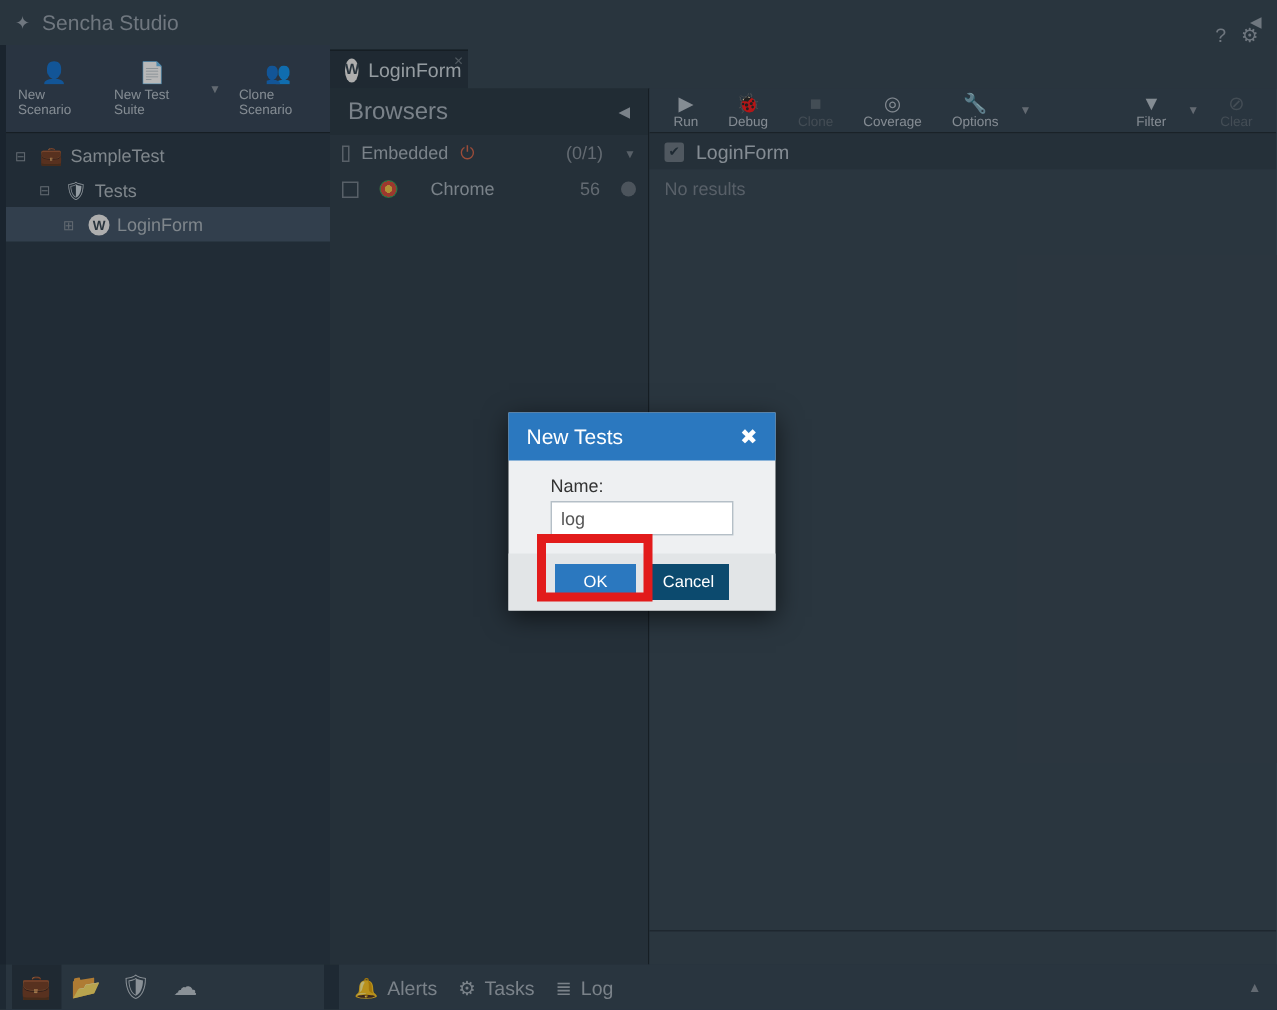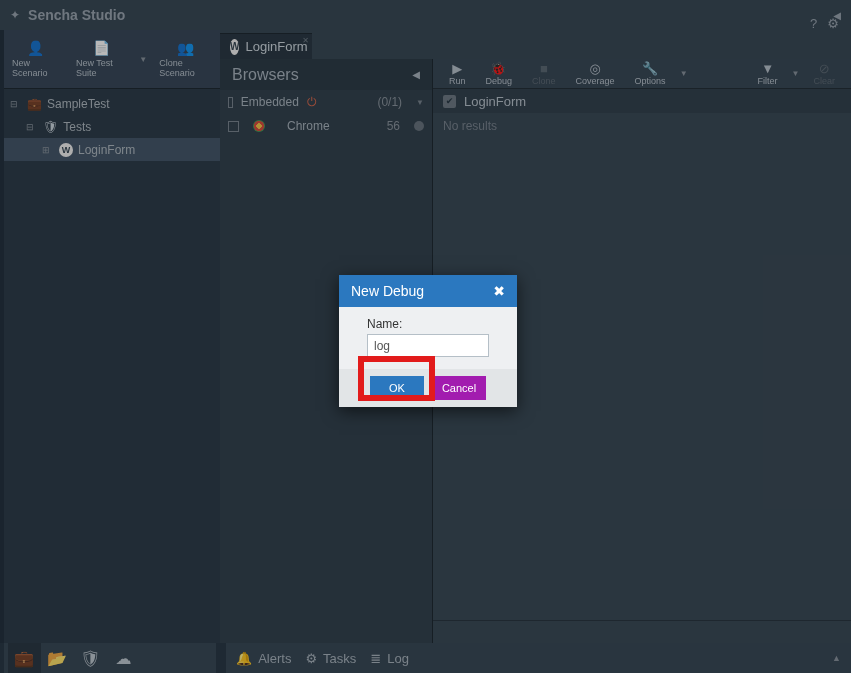--- a/index.html
+++ b/index.html
@@ -1,20 +1,20 @@
 <!DOCTYPE html>
 <html><head>
 <meta charset="utf-8">
 <style>
 * { margin: 0; padding: 0; box-sizing: border-box; font-family: "Segoe UI", Arial, sans-serif; }
 body { width: 851px; height: 673px; background: #2a3a47; overflow: hidden; position: relative; }
 
 .titlebar { height: 30px; background: #3a4a57; display: flex; align-items: center; padding: 0 10px; color: #9aa5b0; }
 .titlebar .brand-icon { margin-right: 8px; font-size: 12px; }
-.titlebar .title { font-size: 14px; flex: 1; font-weight: bold; }
+.titlebar .title { font-size: 14px; flex: 1; }
 .titlebar .collapse-icon { font-size: 10px; }
 
 .layout { display: flex; height: 613px; }
 
 
 .sidebar { width: 216px; background: #2f3e4b; display: flex; flex-direction: column; }
 .sidebar-toolbar { background: #39495a; height: 59px; display: flex; align-items: center; justify-content: center; border-bottom: 1px solid #1f2a33; }
 .tb-btn { display: flex; flex-direction: column; align-items: center; color: #b8c2cc; font-size: 9px; padding: 0 8px; cursor: pointer; }
 .tb-btn .icn { font-size: 14px; margin-bottom: 2px; }
 .tb-caret { color: #8a949e; font-size: 8px; padding: 0 4px; }
@@ -78,21 +78,21 @@
 
 .mask { position: absolute; inset: 0; background: rgba(0,0,0,0.28); }
 .dialog { position: absolute; left: 339px; top: 275px; width: 178px; background: #eef0f2; box-shadow: 0 4px 16px rgba(0,0,0,0.6); }
 .dialog-header { background: #2b78bf; color: #fff; height: 32px; display: flex; align-items: center; justify-content: space-between; padding: 0 12px; font-size: 14px; }
 .dialog-body { padding: 10px 28px 12px; }
 .dialog-body label { font-size: 12px; color: #333; display: block; margin-bottom: 3px; }
 .dialog-body input { width: 100%; height: 23px; border: 1px solid #b5bfc7; padding: 0 6px; font-size: 12px; color: #555; outline: none; }
 .dialog-footer { background: #e2e5e7; padding: 7px; display: flex; justify-content: center; gap: 8px; }
 .dbtn { min-width: 54px; height: 24px; font-size: 11px; color: #fff; border: none; cursor: pointer; }
 .dbtn.ok { background: #2b78bf; }
-.dbtn.cancel { background: #a21caf; }
+.dbtn.cancel { background: #0c4a6e; }
 .highlight-box { position: absolute; border: 6px solid #e21b1b; left: 358px; top: 356px; width: 77px; height: 45px; pointer-events: none; }
 
 .left-edge { position: absolute; left: 0; top: 30px; width: 4px; bottom: 30px; background: #253340; }
 </style>
 </head>
 <body>
 
 <div class="titlebar">
   <span class="brand-icon">✦</span>
   <span class="title">Sencha Studio</span>
@@ -245,21 +245,21 @@
   <div class="bb-item">
       <span>≣</span>
       <span>Log</span>
     </div>
   <span class="bb-expand">▲</span>
 </div>
 
 <div class="mask"></div>
 <div class="dialog">
   <div class="dialog-header">
-    <span>New Debug</span>
+    <span>New Tests</span>
     <span style="cursor:pointer">✖</span>
   </div>
   <div class="dialog-body">
     <label>Name:</label>
     <input type="text" value="log" style="">
   </div>
   <div class="dialog-footer">
     <button class="dbtn ok">OK</button>
     <button class="dbtn cancel">Cancel</button>
   </div>

